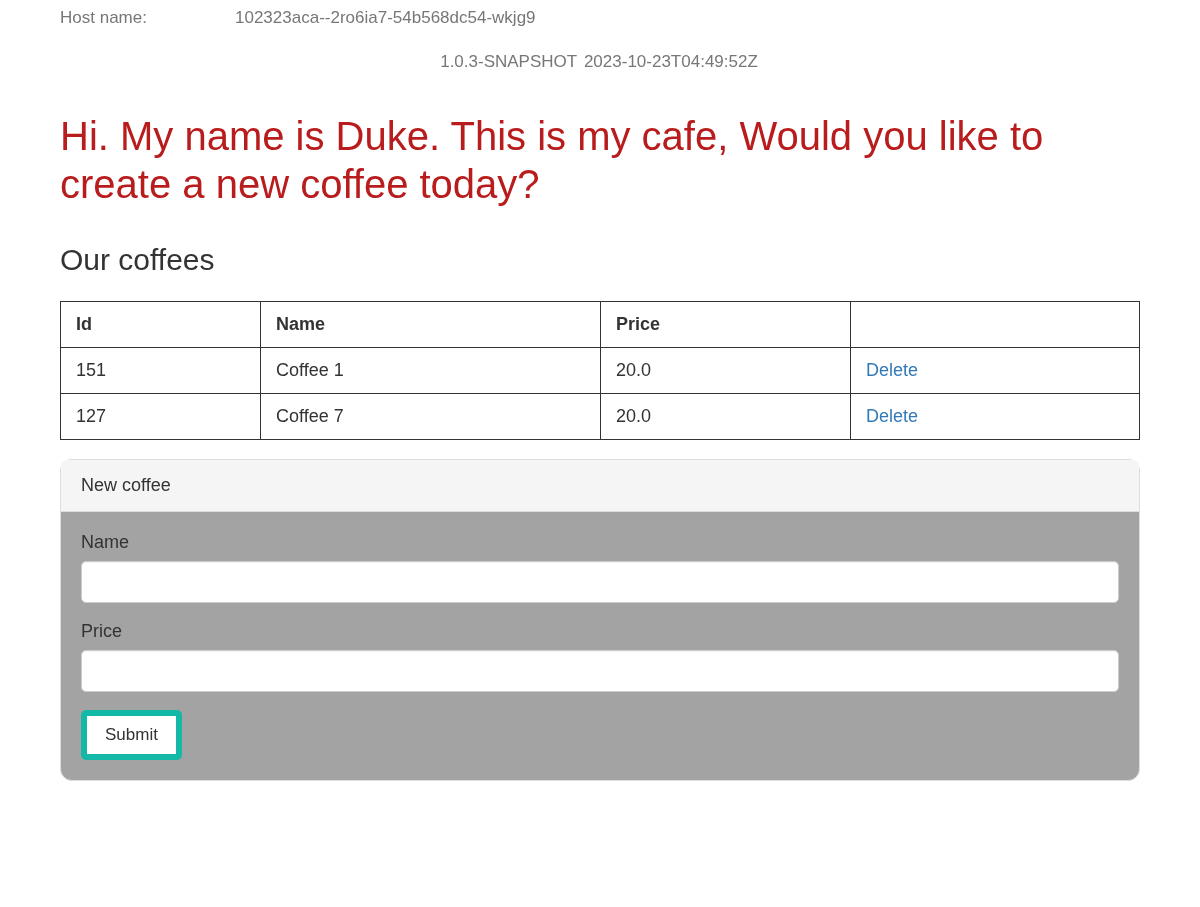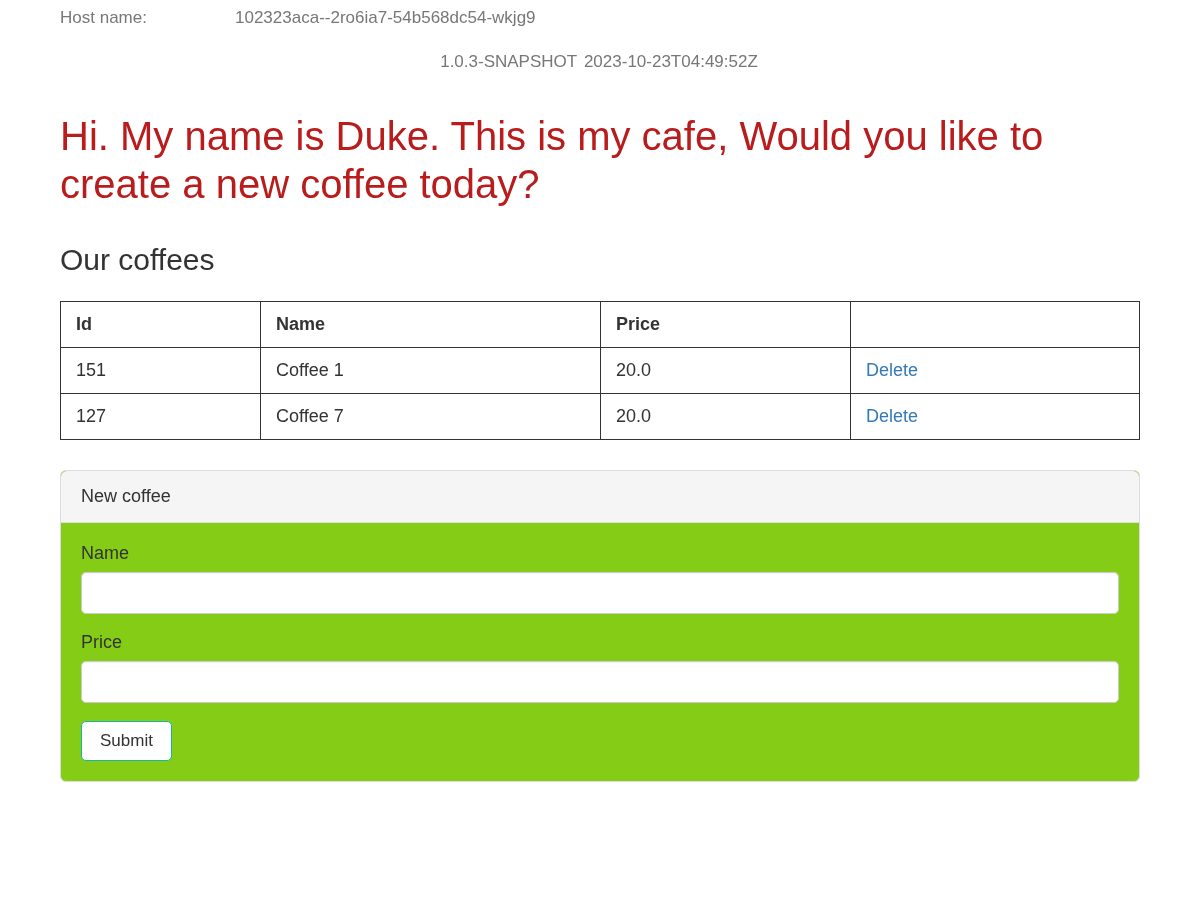--- a/index.html
+++ b/index.html
@@ -43,21 +43,21 @@
     }
     h2.section-title {
       font-size: 30px;
       font-weight: 500;
       color: #333;
       margin-bottom: 24px;
     }
     table.coffee-table {
       width: 100%;
       border-collapse: collapse;
-      margin-bottom: 30px;
+      margin-bottom: 19px;
     }
     table.coffee-table th,
     table.coffee-table td {
       border: 1px solid #333;
       padding: 12px 15px;
       text-align: left;
       font-size: 18px;
     }
     table.coffee-table th {
       font-weight: 700;
@@ -70,22 +70,22 @@
     .col-name { width: 340px; }
     .col-price { width: 250px; }
     .col-action { }
     a.delete-link {
       color: #337ab7;
       text-decoration: none;
       cursor: pointer;
     }
     .panel {
       border: 1px solid #ddd;
-      border-radius: 6px;
-      background: #84cc16;
+      border-radius: 12px;
+      background: #a3a3a3;
       margin-bottom: 42px;
     }
     .panel-header {
       background: #f5f5f5;
       border-bottom: 1px solid #ddd;
       border-top-left-radius: 6px;
       border-top-right-radius: 6px;
       padding: 15px 20px;
       font-size: 18px;
       color: #333;
@@ -108,21 +108,21 @@
       padding: 10px 12px;
       border: 1px solid #ccc;
       border-radius: 5px;
       background: #fff;
       box-shadow: inset 0 1px 1px rgba(0,0,0,0.05);
     }
     .btn-submit {
       font-size: 17px;
       color: #333;
       background: #fff;
-      border: 1px solid #14b8a6;
+      border: 6px solid #14b8a6;
       border-radius: 5px;
       padding: 9px 18px;
       cursor: pointer;
     }
   </style>
 </head>
 <body>
 
 <div class="meta-row">
   <span class="meta-label">Host name:</span>

